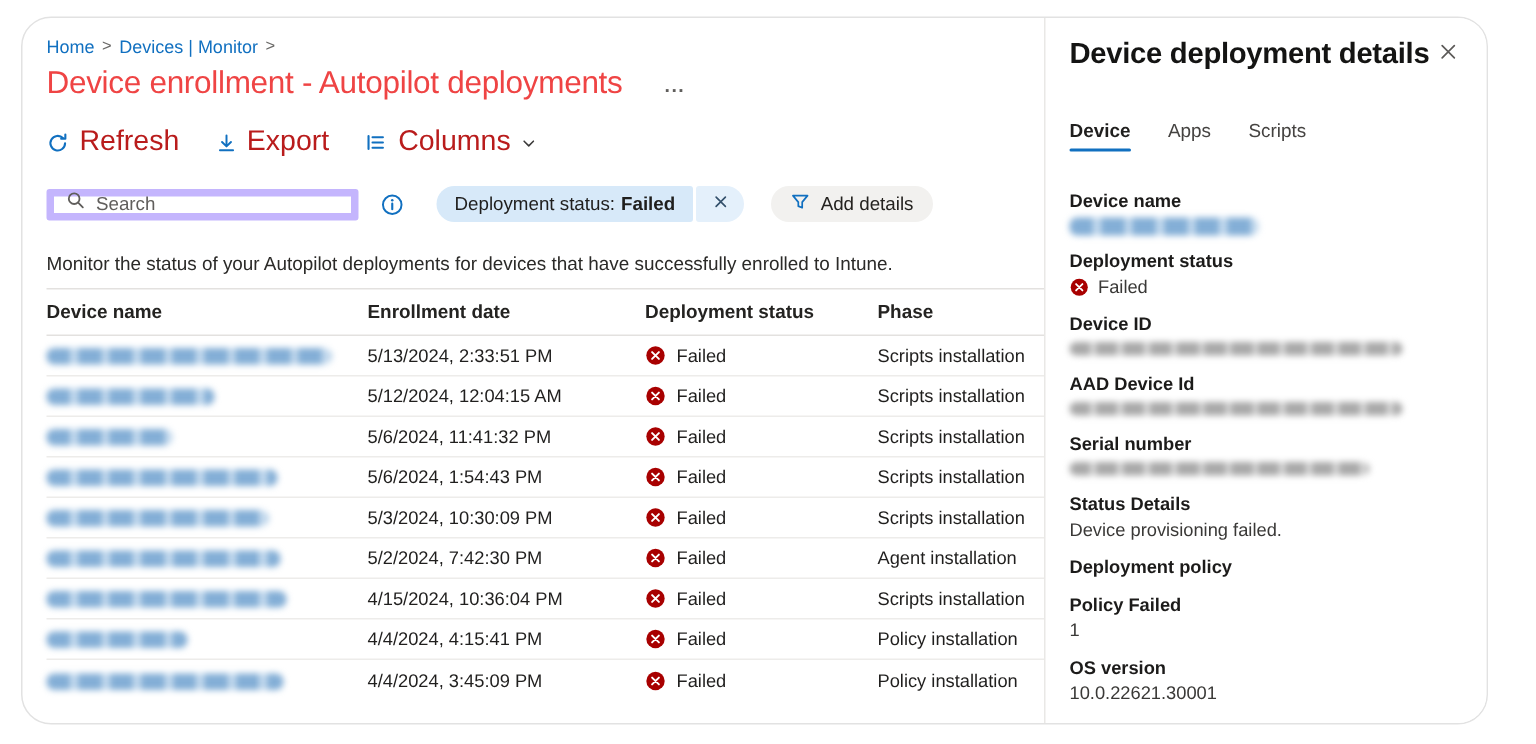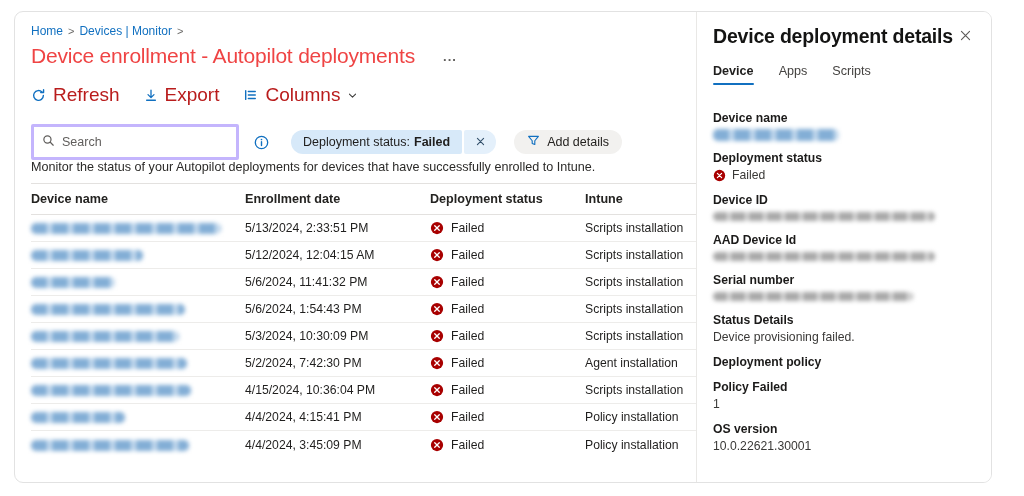--- a/index.html
+++ b/index.html
@@ -1,59 +1,59 @@
 <!DOCTYPE html>
 <html><head>
 <meta charset="utf-8">
 <style>
   * { margin:0; padding:0; box-sizing:border-box; }
   html,body { width:1024px; height:496px; background:#ffffff; font-family:"Liberation Sans","DejaVu Sans",sans-serif; overflow:hidden; }
-  .frame { position:absolute; left:14px; top:11px; width:978px; height:472px; background:#fff; border:1px solid #e2e2e2; border-radius:9px; overflow:hidden; }
+  .frame { position:absolute; left:14px; top:11px; width:978px; height:472px; background:#fff; border:1px solid #e2e2e2; border-radius:20px; overflow:hidden; }
 
   
   .main { position:absolute; left:0; top:0; bottom:0; right:295px; padding:12px 0 0 16px; }
   .breadcrumb { font-size:12px; color:#5f5e5c; display:flex; gap:5px; align-items:center; }
   .breadcrumb a { color:#1170c0; text-decoration:none; cursor:pointer; }
   .breadcrumb .sep { color:#6b6a68; font-size:11px; }
   .title-row { margin-top:6px; display:flex; align-items:center; }
   .page-title { font-size:21px; font-weight:400; color:#ef4444; letter-spacing:-0.2px; }
   .ellipsis { margin-left:28px; color:#605e5c; font-weight:700; font-size:13px; letter-spacing:1px; cursor:pointer; }
   .toolbar { margin-top:16px; display:flex; align-items:center; gap:24px; font-size:19px; color:#b91c1c; }
   .tb-btn { display:flex; align-items:center; gap:7px; cursor:pointer; }
   .tb-btn svg { display:block; }
 
   .filter-row { margin-top:18px; display:flex; align-items:center; }
-  .searchbox { width:208px; height:36px; border:3px solid #c4b5fd; border-radius:2px; background:#fff; display:flex; align-items:center; padding:0 8px; gap:7px; }
+  .searchbox { width:208px; height:21px; border:5px solid #c4b5fd; border-radius:2px; background:#fff; display:flex; align-items:center; padding:0 8px; gap:7px; }
   .searchbox input { border:none; outline:none; width:100%; font-size:12.5px; color:#201f1e; font-family:inherit; background:transparent; }
   .searchbox input::placeholder { color:#605e5c; }
   .info-ic { margin-left:15px; cursor:pointer; display:flex; }
   .pill { margin-left:22px; display:flex; align-items:stretch; height:24px; gap:2px; cursor:pointer; }
   .pill-label { background:#d7e9f9; border-radius:12px 2px 2px 12px; padding:0 12px; display:flex; align-items:center; font-size:12.5px; color:#1f1e1d; white-space:nowrap; }
   .pill-label b { font-weight:700; margin-left:4px; }
   .pill-x { background:#e4f0fb; border-radius:2px 12px 12px 2px; width:32px; display:flex; align-items:center; justify-content:center; }
   .addfilters { margin-left:18px; height:24px; background:#f2f1ef; border-radius:12px; padding:0 13px; display:flex; align-items:center; gap:7px; font-size:12.5px; color:#24221f; cursor:pointer; }
 
-  .desc { margin-top:0; font-size:12.6px; color:#2b2a28; }
+  .desc { margin-top:21px; font-size:12.6px; color:#2b2a28; }
 
   .table { margin-top:9px; margin-right:0; }
   .thead { display:grid; grid-template-columns:214px 185px 155px 1fr; border-top:1px solid #e3e1df; border-bottom:1px solid #e3e1df; padding:8px 0; font-size:12.6px; font-weight:700; color:#242321; }
   .trow { display:grid; grid-template-columns:214px 185px 155px 1fr; height:27px; align-items:center; border-bottom:1px solid #edecea; font-size:12.2px; color:#201f1e; cursor:pointer; }
   .cell-status { display:flex; align-items:center; gap:7px; }
   .err svg { display:block; }
 
   .blur { display:inline-block; border-radius:5px; filter:blur(2.3px); vertical-align:middle; }
   .b-blue { height:11px; background:repeating-linear-gradient(90deg,#83aed6 0 16px,#c6dbee 16px 21px); }
   .b-gray { height:9px; background:repeating-linear-gradient(90deg,#a8a8a8 0 14px,#dadada 14px 18px); }
 
   
   .panel { position:absolute; top:0; right:0; bottom:0; width:295px; background:#fff; border-left:1px solid #e9e8e6; padding:13px 16px 0 16px; }
   .panel-head { display:flex; justify-content:space-between; align-items:flex-start; }
   .panel-title { font-size:19.5px; font-weight:700; color:#141413; letter-spacing:-0.2px; }
   .close { cursor:pointer; padding:3px; display:flex; }
-  .tabs { margin-top:15px; display:flex; gap:25px; font-size:12.6px; }
+  .tabs { margin-top:31px; display:flex; gap:25px; font-size:12.6px; }
   .tab { color:#454341; padding-bottom:7px; cursor:pointer; position:relative; }
   .tab.active { color:#201f1e; font-weight:700; }
   .tab.active::after { content:""; position:absolute; left:0; right:0; bottom:0; height:2.5px; background:#1170c0; border-radius:2px; }
   .fields { margin-top:25px; }
   .pf { margin-bottom:8px; }
   .pf .lbl { font-size:12.2px; font-weight:700; color:#1c1b1a; line-height:17px; }
   .pf .val { font-size:12.2px; color:#3a3937; line-height:17px; min-height:15px; display:flex; align-items:center; gap:6px; }
   .pf .val a { color:#1170c0; text-decoration:none; cursor:pointer; }
 </style>
 </head>
@@ -144,21 +144,21 @@
       </div>
     </div>
 
     <div class="desc">Monitor the status of your Autopilot deployments for devices that have successfully enrolled to Intune.</div>
 
     <div class="table">
       <div class="thead">
         <div>Device name</div>
         <div>Enrollment date</div>
         <div>Deployment status</div>
-        <div>Intune</div>
+        <div>Phase</div>
       </div>
 
       <div class="trow">
         <div><span class="blur b-blue" style="width:190px"></span></div>
         <div>5/13/2024, 2:33:51 PM</div>
         <div class="cell-status">
             <span class="err">
               <svg width="14" height="14" viewBox="0 0 16 16">
                 <circle cx="8" cy="8" r="7" fill="#a80000"></circle>
                 <path d="M5.4 5.4l5.2 5.2M10.6 5.4l-5.2 5.2" stroke="#fff" stroke-width="1.5" stroke-linecap="round"></path>

